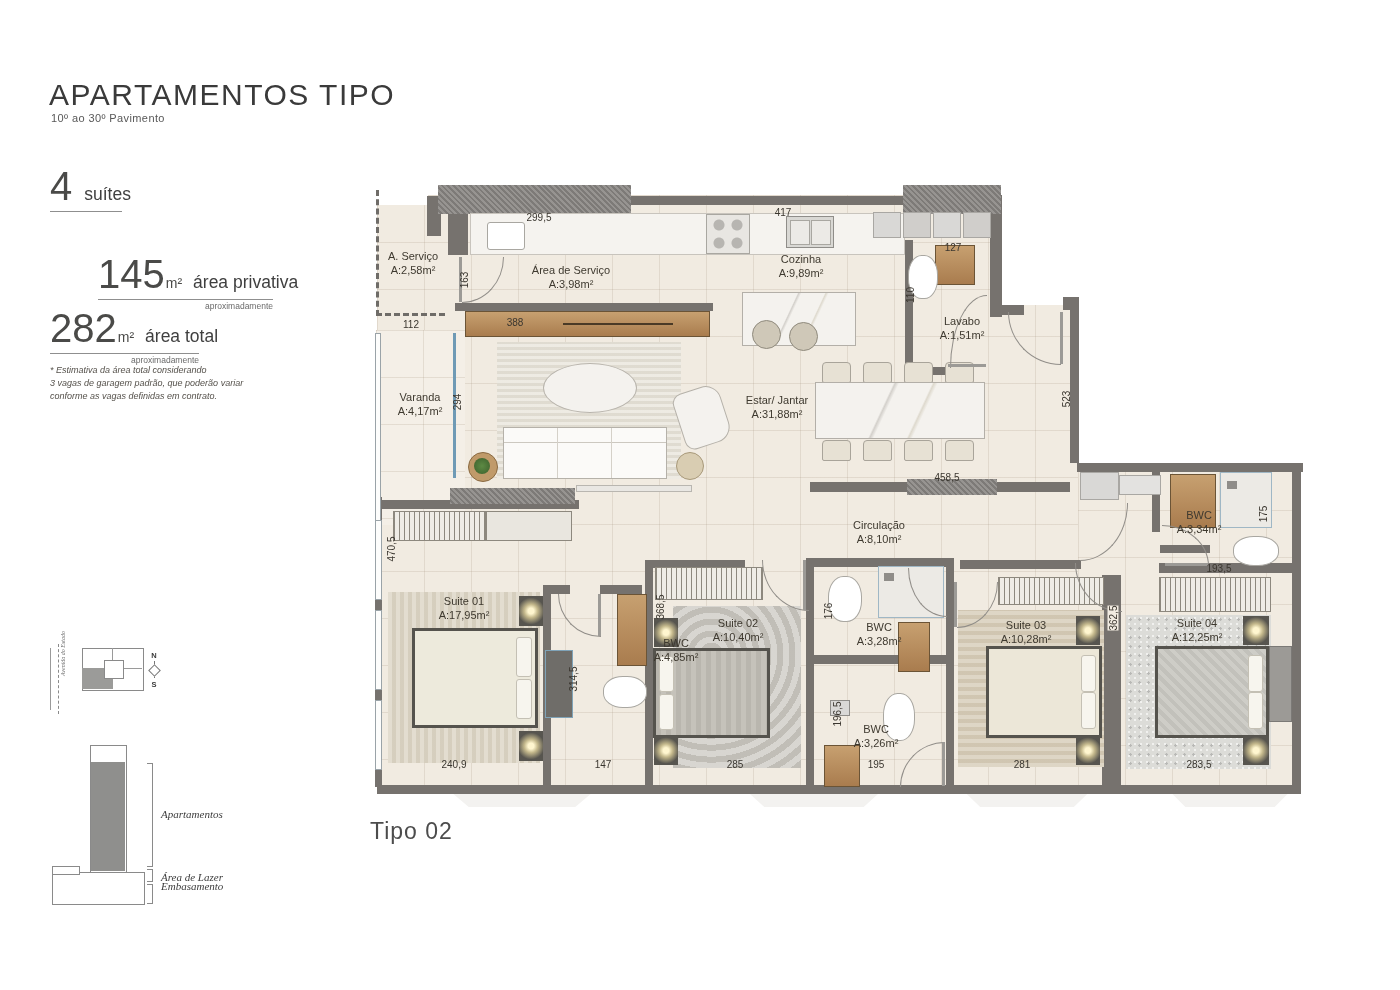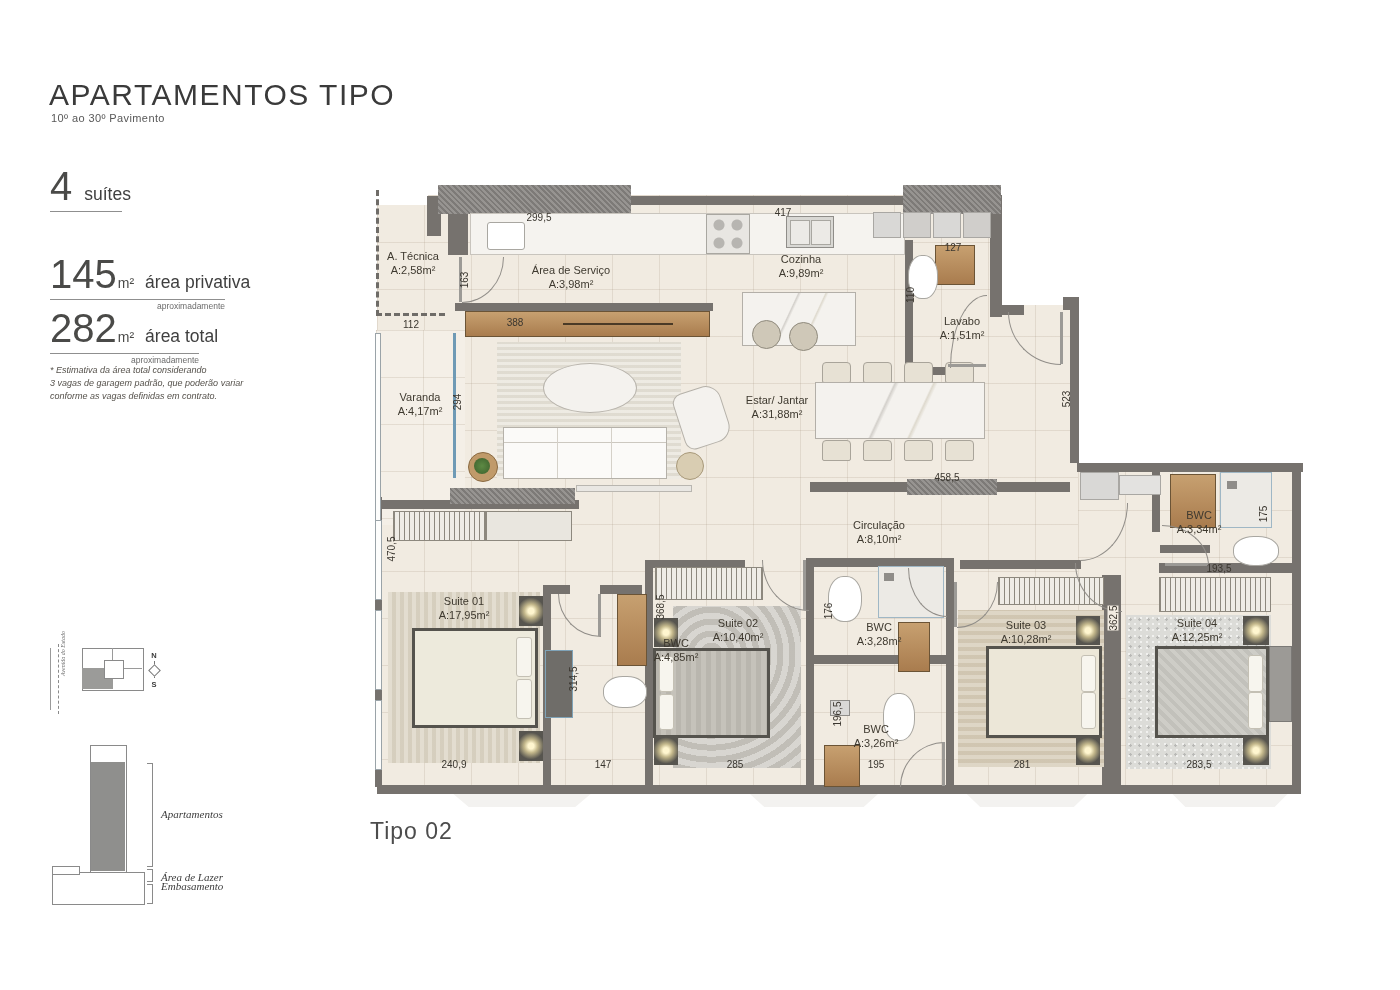--- a/index.html
+++ b/index.html
@@ -73,21 +73,21 @@
 <body>
 
 <div id="canvas">
 
   <div id="title">APARTAMENTOS TIPO</div>
   <div id="subtitle">10º ao 30º Pavimento</div>
 
   <div class="spec" style="top:166px;width:72px;">
     <span class="num">4</span><span class="unit"></span><span class="lbl">suítes</span>
   </div>
-  <div class="spec" style="top:254px;width:175px;">
+  <div class="spec" style="top:254px;width:175px;margin-left:48px;">
     <span class="num">145</span><span class="unit">m²</span><span class="lbl">área privativa</span>
     <span class="note">aproximadamente</span>
   </div>
   <div class="spec" style="top:308px;width:149px;">
     <span class="num">282</span><span class="unit">m²</span><span class="lbl">área total</span>
     <span class="note">aproximadamente</span>
   </div>
 
   <div id="disclaimer">* Estimativa da área total considerando
 3 vagas de garagem padrão, que poderão variar
@@ -317,21 +317,21 @@
     <div class="arc arc-br" style="left:582px;top:397px;width:40px;height:45px;"></div>
     <div class="leaf" style="left:579px;top:397px;width:3px;height:45px;"></div>
     <div class="arc arc-bl" style="left:700px;top:378px;width:46px;height:48px;"></div>
 
     <div class="ledge" style="left:73px;top:607px;width:148px;"></div>
     <div class="ledge" style="left:370px;top:607px;width:138px;"></div>
     <div class="ledge" style="left:587px;top:607px;width:130px;"></div>
     <div class="ledge" style="left:793px;top:607px;width:124px;"></div>
 
     <div class="room" style="left:38px;top:78px;">
-        <span>A. Técnica</span>
+        <span>A. Serviço</span>
         <span>A:2,58m²</span>
       </div>
     <div class="room" style="left:196px;top:92px;">
         <span>Área de Serviço</span>
         <span>A:3,98m²</span>
       </div>
     <div class="room" style="left:426px;top:81px;">
         <span>Cozinha</span>
         <span>A:9,89m²</span>
       </div>

